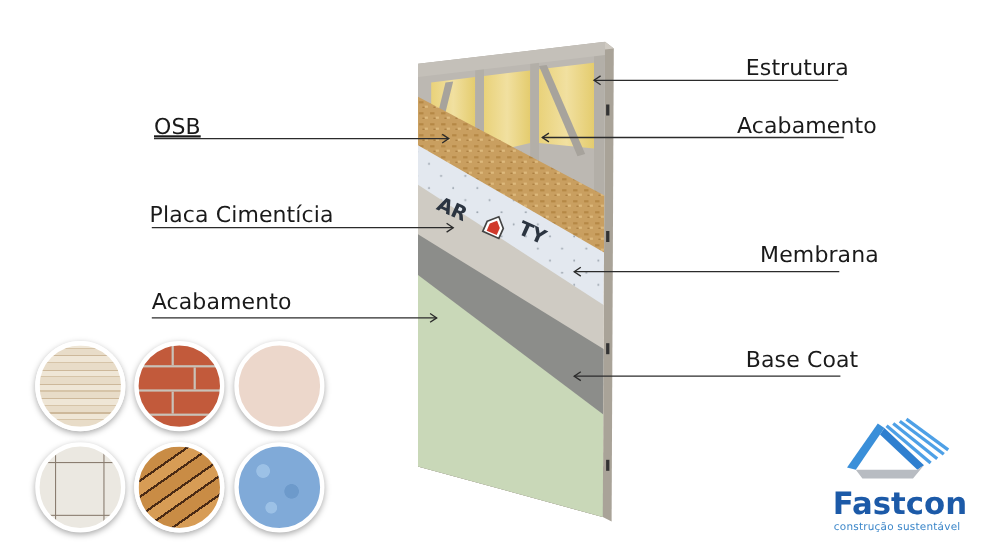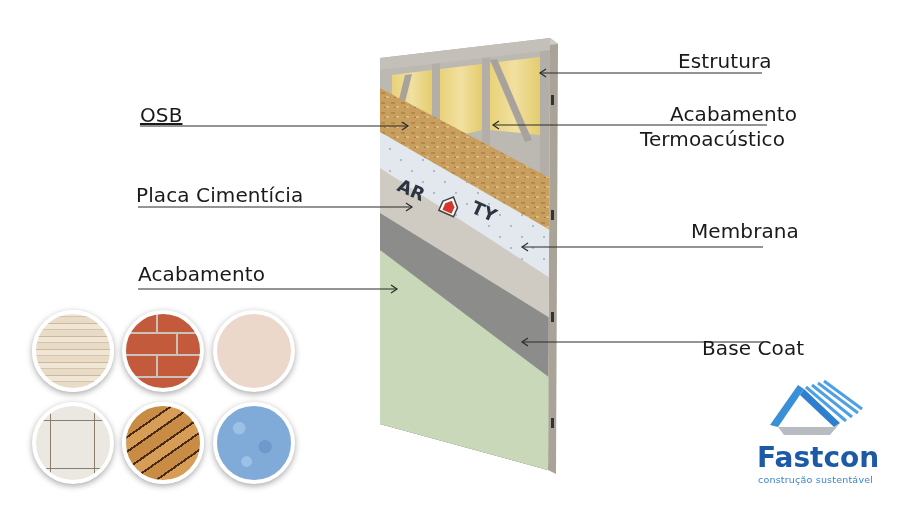--- a/index.html
+++ b/index.html
@@ -113,23 +113,22 @@
       <line x1="54" y1="-4" x2="92" y2="24" stroke="#4ea0e6" stroke-width="3"></line>
     </g>
   </svg>
 
   <div class="label" style="left:140px;top:103px;text-decoration:underline;">OSB</div>
   <div class="label" style="left:136px;top:183px;">Placa Cimentícia</div>
   <div class="label" style="left:138px;top:262px;">Acabamento</div>
 
   <div class="label" style="left:678px;top:49px;">Estrutura</div>
   <div class="label" style="left:670px;top:102px;">Acabamento</div>
-  <div class="label" style="left:640px;top:127px;">Termoacústico</div>
   <div class="label" style="left:691px;top:219px;">Membrana</div>
-  <div class="label" style="left:702px;top:315px;margin-top:21px;">Base Coat</div>
+  <div class="label" style="left:678px;top:315px;">Base Coat</div>
 
   <div class="swatch" style="left:32px;top:310px;background:repeating-linear-gradient(0deg,#e8dcc8 0 6px,#d6c4a8 6px 7px,#efe6d6 7px 12px,#cdb89a 12px 13px);"></div>
   <div class="swatch" style="left:122px;top:310px;background:
       linear-gradient(#c9c2b8,#c9c2b8) 0 18px/100% 2px no-repeat,
       linear-gradient(#c9c2b8,#c9c2b8) 0 40px/100% 2px no-repeat,
       linear-gradient(#c9c2b8,#c9c2b8) 0 62px/100% 2px no-repeat,
       linear-gradient(#c9c2b8,#c9c2b8) 30px 0/2px 18px no-repeat,
       linear-gradient(#c9c2b8,#c9c2b8) 50px 20px/2px 20px no-repeat,
       linear-gradient(#c9c2b8,#c9c2b8) 30px 42px/2px 20px no-repeat,
       #c25a3b;"></div>

